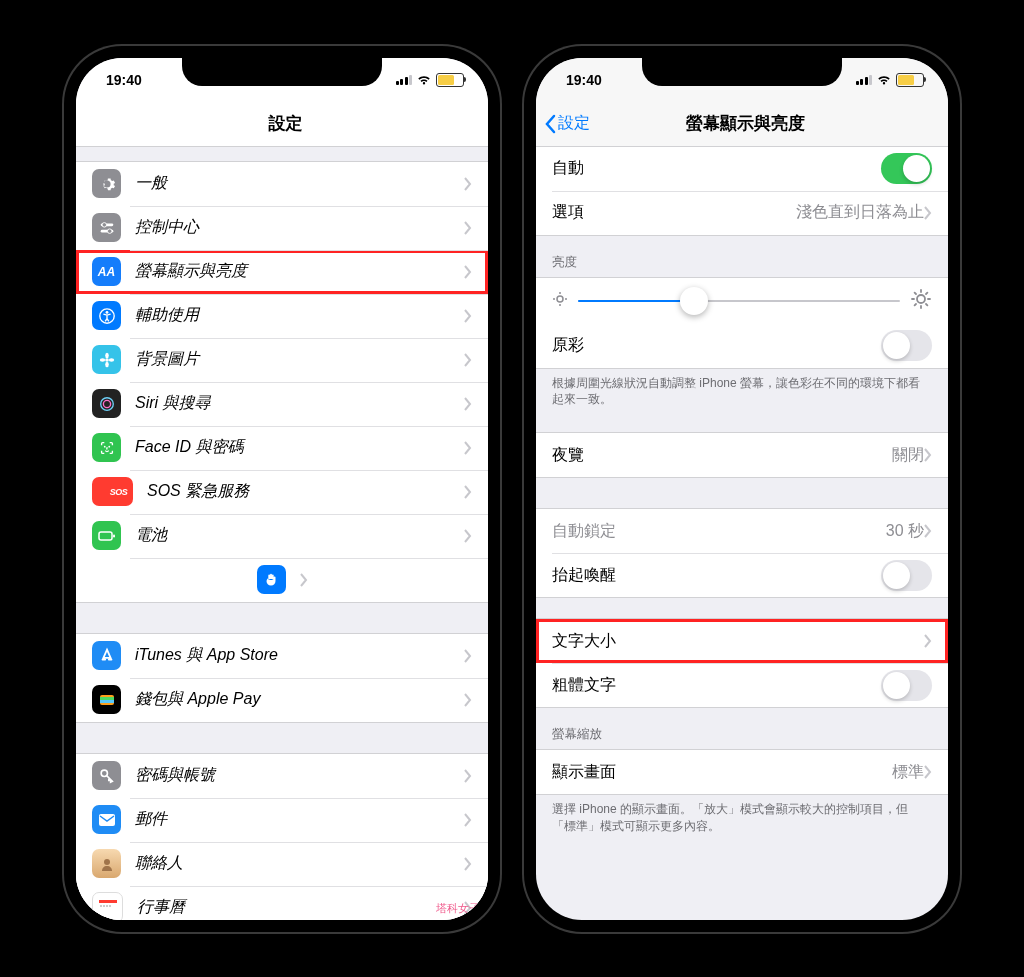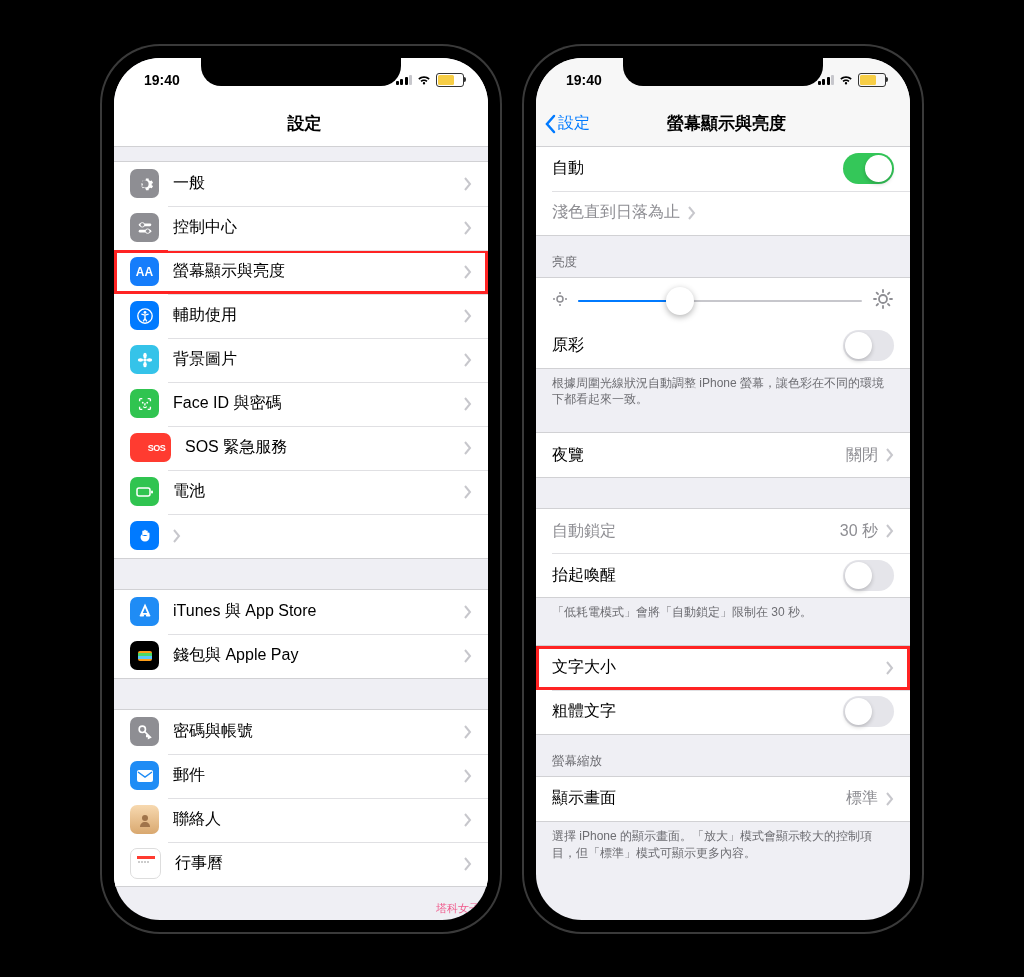--- a/index.html
+++ b/index.html
@@ -8,21 +8,21 @@
     font-family: -apple-system, "Helvetica Neue", Arial, sans-serif;
     display: flex;
     justify-content: center;
     align-items: center;
     min-height: 977px;
     gap: 20px;
     padding: 40px 20px;
     box-sizing: border-box;
   }
   .phone {
-    width: 402px;
+    width: 440px;
     height: 890px;
     background: #000;
     border-radius: 60px;
     padding: 14px;
     box-sizing: border-box;
     position: relative;
     box-shadow: inset 0 0 0 2px #3a3a3a;
   }
   .screen {
     width: 100%;
@@ -80,46 +80,47 @@
     position: absolute;
     left: 8px;
     color: #007aff;
     font-size: 16px;
     font-weight: 400;
     display: flex;
     align-items: center;
   }
   .nav-back svg { margin-right: 2px; }
   .content { overflow-y: hidden; height: calc(100% - 88px); }
-  .group { background:#fff; border-top:1px solid #d1d1d4; border-bottom:1px solid #d1d1d4; margin-bottom: 0;}
+  .group { background:#fff; border-top:1px solid #d1d1d4; border-bottom:1px solid #d1d1d4; margin-bottom: 0; font-style: italic;}
   .group + .group { margin-top: 30px; }
   .section-header { font-size: 12.5px; color:#6d6d72; padding: 18px 16px 6px 16px; text-transform: none;}
   .section-footer { font-size: 12px; color:#6d6d72; padding: 6px 16px 4px 16px; line-height:1.4;}
   .row {
     display: flex;
     align-items: center;
     min-height: 44px;
     padding: 0 16px;
     position: relative;
     font-size: 16px;
     background:#fff;
+    justify-content:center;
   }
   .row + .row::before {
     content:''; position:absolute; left:54px; right:0; top:0; height:1px; background:#e0e0e3;
   }
   .row.no-icon + .row.no-icon::before,
   .row.no-icon::before { left: 16px; }
   .icon {
     width: 29px; height: 29px; border-radius: 7px; margin-right: 14px;
     display:flex; align-items:center; justify-content:center; flex-shrink:0;
     color:#fff; font-size:14px; font-weight:600;
   }
   .label { flex: 1; color: #000; }
   .label.dim { color: #8e8e93; }
-  .value { color:#8e8e93; font-size:16px; margin-right: 8px;}
+  .value { color:#8e8e93; font-size:16px; margin-right: 0;}
   .chevron { color:#c7c7cc; }
   .chevron svg { display:block; }
   .highlight { box-shadow: inset 0 0 0 3px #ff2323; position: relative; z-index:2;}
   .switch {
     width: 51px; height: 31px; border-radius: 16px; background:#e5e5ea; position:relative;
   }
   .switch .knob { position:absolute; width:27px; height:27px; border-radius:50%; background:#fff; top:2px; left:2px; box-shadow:0 2px 4px rgba(0,0,0,0.2);}
   .switch.on { background:#34c759; }
   .switch.on .knob { left:22px; }
   .slider-row { padding: 10px 16px; display:flex; align-items:center; gap:10px; background:#fff;}
@@ -236,20 +237,34 @@
               </svg>
             </div>
         <span class="label">背景圖片</span>
         <span class="chevron">
               <svg width="8" height="14" viewBox="0 0 8 14">
                 <path d="M1 1l5 6-5 6" stroke="#c7c7cc" stroke-width="2" fill="none"></path>
               </svg>
             </span>
       </div>
       <div class="row">
+        <div class="icon i-siri">
+              <svg width="18" height="18" viewBox="0 0 20 20">
+                <circle cx="10" cy="10" r="7" fill="none" stroke="#6ecff6" stroke-width="1.5"></circle>
+                <circle cx="10" cy="10" r="4" fill="none" stroke="#ff6ec7" stroke-width="1.5"></circle>
+              </svg>
+            </div>
+        <span class="label">Siri 與搜尋</span>
+        <span class="chevron">
+              <svg width="8" height="14" viewBox="0 0 8 14">
+                <path d="M1 1l5 6-5 6" stroke="#c7c7cc" stroke-width="2" fill="none"></path>
+              </svg>
+            </span>
+      </div>
+      <div class="row">
         <div class="icon i-faceid">
               <svg width="18" height="18" viewBox="0 0 20 20">
                 <path d="M4 7V5a1 1 0 011-1h2M16 7V5a1 1 0 00-1-1h-2M4 13v2a1 1 0 001 1h2M16 13v2a1 1 0 01-1 1h-2" stroke="#fff" stroke-width="1.5" fill="none"></path>
                 <circle cx="7.5" cy="8.5" r="1" fill="#fff"></circle>
                 <circle cx="12.5" cy="8.5" r="1" fill="#fff"></circle>
                 <path d="M10 9v2h-1M8 13c.5.6 1.2 1 2 1s1.5-.4 2-1" stroke="#fff" stroke-width="1.2" fill="none"></path>
               </svg>
             </div>
         <span class="label">Face ID 與密碼</span>
         <span class="chevron">
@@ -425,20 +440,21 @@
   </div>
   <div class="content">
     <div style="background:#fff;border-bottom:1px solid #d1d1d4;">
       <div class="row no-icon">
         <span class="label">自動</span>
         <div class="switch on">
               <div class="knob"></div>
             </div>
       </div>
       <div class="row no-icon">
+        <span class="label">選項</span>
         <span class="value">淺色直到日落為止</span>
         <span class="chevron">
               <svg width="8" height="14" viewBox="0 0 8 14">
                 <path d="M1 1l5 6-5 6" stroke="#c7c7cc" stroke-width="2" fill="none"></path>
               </svg>
             </span>
       </div>
     </div>
 
     <div class="section-header">亮度</div>
@@ -504,21 +520,20 @@
               </svg>
             </span>
       </div>
       <div class="row no-icon">
         <span class="label">抬起喚醒</span>
         <div class="switch">
               <div class="knob"></div>
             </div>
       </div>
     </div>
-    <div class="section-footer">「低耗電模式」會將「自動鎖定」限制在 30 秒。</div>
 
     <div class="spacer20"></div>
     <div style="background:#fff;border-top:1px solid #d1d1d4;border-bottom:1px solid #d1d1d4;">
       <div class="row no-icon highlight">
         <span class="label">文字大小</span>
         <span class="chevron">
               <svg width="8" height="14" viewBox="0 0 8 14">
                 <path d="M1 1l5 6-5 6" stroke="#c7c7cc" stroke-width="2" fill="none"></path>
               </svg>
             </span>

